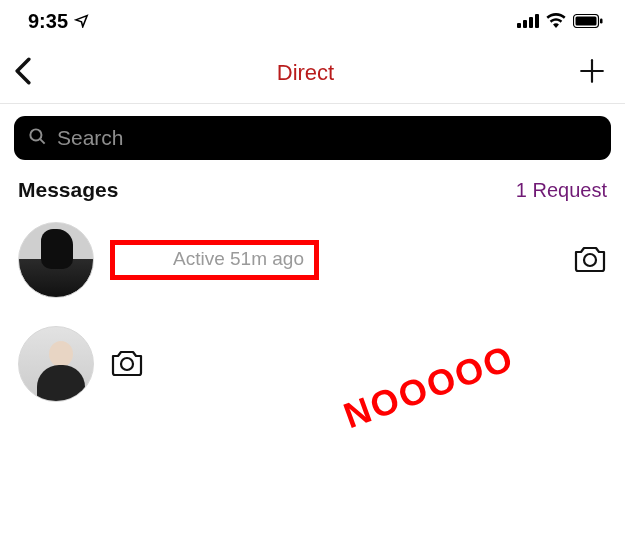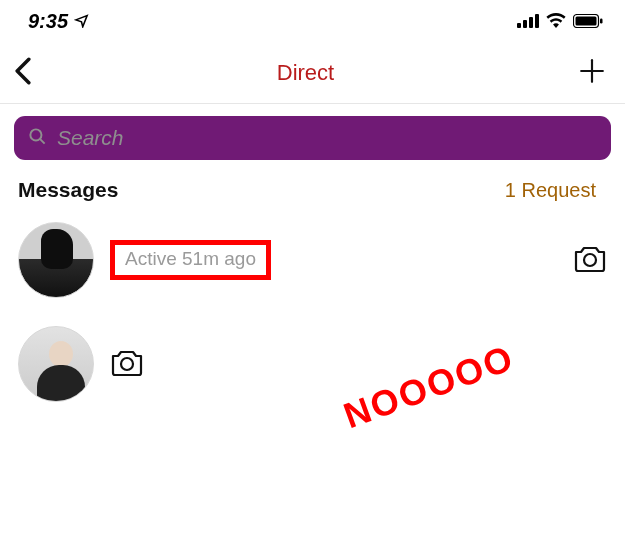--- a/index.html
+++ b/index.html
@@ -12,53 +12,52 @@
       overflow: hidden;
     }
     .status-bar {
       display: flex;
       justify-content: space-between;
       align-items: center;
       padding: 10px 22px 6px 28px;
       font-size: 20px;
       font-weight: 600;
     }
-    .status-left { display: flex; align-items: flex-start; gap: 6px; font-style: italic; }
+    .status-left { display: flex; align-items: flex-start; gap: 6px; }
     .status-right { display: flex; align-items: center; gap: 7px; }
     .nav-bar {
       display: flex;
       align-items: center;
       justify-content: space-between;
       padding: 18px 20px 14px 14px;
       border-bottom: 1px solid #e6e6e6;
     }
     .nav-title {
       font-size: 22px;
       font-weight: 500;
       color: #b91c1c;
     }
     .search-container { padding: 12px 14px 8px 14px; }
     .search-field {
-      background: #701a75;
+      background: #000000;
       border-radius: 11px;
       display: flex;
       align-items: center;
       padding: 10px 14px;
       gap: 10px;
-      font-style: italic;
     }
     .search-placeholder { color: #8e8e8e; font-size: 21px; }
     .section-header {
       display: flex;
       justify-content: space-between;
       align-items: baseline;
-      padding: 10px 29px 12px 18px;
+      padding: 10px 18px 12px 18px;
     }
     .messages-label { font-size: 21px; font-weight: 700; color: #111; }
-    .request-link { font-size: 20px; font-weight: 400; color: #a16207; }
+    .request-link { font-size: 20px; font-weight: 400; color: #701a75; }
     .thread-row {
       display: flex;
       align-items: center;
       padding: 8px 18px 20px 18px;
       gap: 16px;
       position: relative;
     }
     .avatar {
       width: 76px;
       height: 76px;
@@ -81,21 +80,21 @@
     .avatar-2::after{
       content:""; position:absolute; left:18px; top:38px; width:48px; height:40px;
       background:#222; border-radius:22px 22px 0 0;
     }
     .thread-text { flex: 1; min-width: 0; }
     .status-box {
       display: inline-block;
       border: 5px solid #ff0000;
       padding: 3px 10px 5px 10px;
     }
-    .active-text { color: #9a9a9a; font-size: 19px; }
+    .active-text { color: #9a9a9a; font-size: 19px; margin-left: 48px; }
     .camera-btn { flex-shrink: 0; }
     .annotation {
       position: absolute;
       font-size: 36px;
       font-weight: 900;
       color: #ff0000;
       letter-spacing: 2px;
       transform: rotate(-20deg);
       top: 366px;
       left: 340px;

